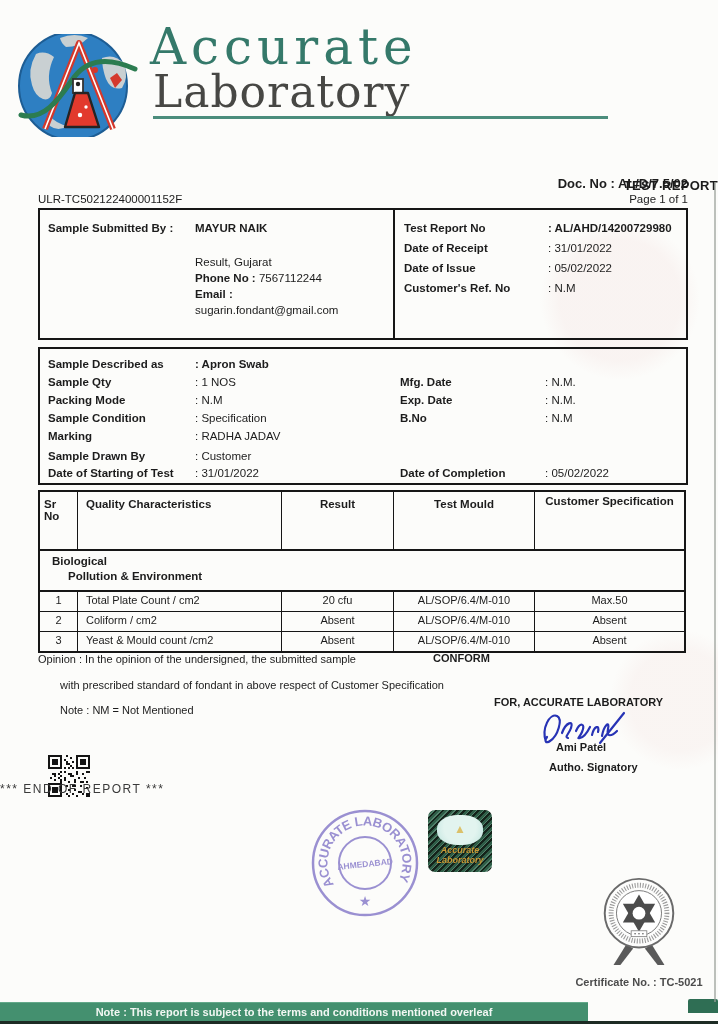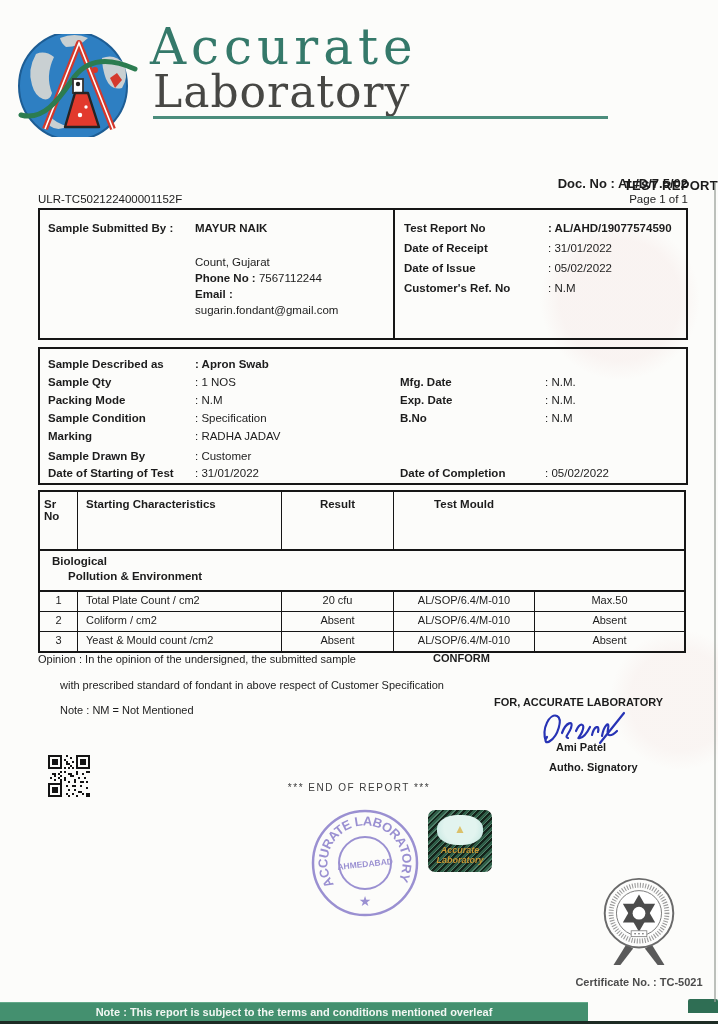--- a/index.html
+++ b/index.html
@@ -38,21 +38,21 @@
   .trow{display:grid;grid-template-columns:37px 204px 112px 141px 1fr;}
   .th{border-bottom:2.5px solid #161616;height:57px;}
   .tc{border-left:1.5px solid #161616;padding:6px 4px 0 4px;font-size:11.5px;}
   .tc:first-child{border-left:none;}
   .thc{font-weight:bold;}
   .c{text-align:center;}
   .grp{border-bottom:2.5px solid #161616;height:36px;padding:3px 0 0 12px;font-weight:bold;font-size:11.5px;line-height:15px;}
   .dr .tc{padding:2px 4px;height:15px;font-size:11px;}
   .dr{border-bottom:1.5px solid #161616;}
   .dr:last-child{border-bottom:none;}
-  .endrep{left:0;top:782px;width:718px;text-align:center;font-size:10px;letter-spacing:1.5px;color:#3a3a3a;}
+  .endrep{left:0;top:782px;width:718px;text-align:left;font-size:12px;letter-spacing:1.5px;color:#3a3a3a;}
 
   
   .holo{left:428px;top:810px;width:64px;height:62px;border-radius:7px;overflow:hidden;
     background:repeating-linear-gradient(135deg,#14231a 0 2px,#2e5c46 2px 4px,#51806a 4px 5px);}
   .holo-blob{position:absolute;left:9px;top:5px;width:46px;height:30px;border-radius:45%;
     background:radial-gradient(circle at 50% 40%, #e2f4ef 0 55%, #bfe4de 100%);text-align:center;}
   .holo-blob span{font-size:12px;color:#d9b13e;opacity:.75;line-height:28px;}
   .holo-text{position:absolute;left:0;top:35px;width:64px;text-align:center;font-weight:bold;font-size:9px;line-height:10px;
     color:#c89a36;text-shadow:0 0 1px #00000088;font-style:italic;}
 
@@ -103,30 +103,30 @@
   <div class="abs rpt-title">TEST REPORT</div>
   <div class="abs doc-no">Doc. No : AL/D/7.5/02</div>
   <div class="abs ulr">ULR-TC502122400001152F</div>
   <div class="abs page-no">Page 1 of 1</div>
 
   <div class="abs box box1"></div>
   <div class="abs box1-div"></div>
 
   <div class="abs lab" style="left:48px;top:222px">Sample Submitted By :</div>
   <div class="abs lab" style="left:195px;top:222px">MAYUR NAIK</div>
-  <div class="abs val" style="left:195px;top:256px">Count, Gujarat</div>
+  <div class="abs val" style="left:195px;top:256px">Result, Gujarat</div>
   <div class="abs val" style="left:195px;top:272px">
     <span class="b">Phone No :</span>
     <span>7567112244</span>
   </div>
   <div class="abs lab" style="left:195px;top:288px">Email :</div>
   <div class="abs val" style="left:195px;top:304px">sugarin.fondant@gmail.com</div>
 
   <div class="abs lab" style="left:404px;top:222px">Test Report No</div>
-  <div class="abs val b" style="left:548px;top:222px">: AL/AHD/19077574590</div>
+  <div class="abs val b" style="left:548px;top:222px">: AL/AHD/14200729980</div>
   <div class="abs lab" style="left:404px;top:242px">Date of Receipt</div>
   <div class="abs val" style="left:548px;top:242px">: 31/01/2022</div>
   <div class="abs lab" style="left:404px;top:262px">Date of Issue</div>
   <div class="abs val" style="left:548px;top:262px">: 05/02/2022</div>
   <div class="abs lab" style="left:404px;top:282px">Customer's Ref. No</div>
   <div class="abs val" style="left:548px;top:282px">: N.M</div>
 
   <div class="abs box box2"></div>
 
   <div class="abs lab" style="left:48px;top:358px">Sample Described as</div>
@@ -153,23 +153,24 @@
   <div class="abs val" style="left:195px;top:467px">: 31/01/2022</div>
   <div class="abs lab" style="left:400px;top:467px">Date of Completion</div>
   <div class="abs val" style="left:545px;top:467px">: 05/02/2022</div>
 
   <div class="abs rtable">
     <div class="trow th">
       <div class="tc thc">
         <span style="display:block">Sr</span>
         <span style="display:block">No</span>
       </div>
-      <div class="tc thc" style="padding-left:8px">Starting Characteristics</div>
+      <div class="tc thc" style="padding-left:8px">Quality Characteristics</div>
       <div class="tc thc c">Result</div>
       <div class="tc thc c">Test Mould</div>
+      <div class="tc thc c" style="padding-top:3px">Customer Specification</div>
     </div>
     <div class="grp">
       <span style="display:block">Biological</span>
       <span style="display:block;padding-left:16px">Pollution &amp; Environment</span>
     </div>
     <div class="trow dr">
       <div class="tc c">1</div>
       <div class="tc" style="padding-left:8px">Total Plate Count / cm2</div>
       <div class="tc c">20 cfu</div>
       <div class="tc c">AL/SOP/6.4/M-010</div>

